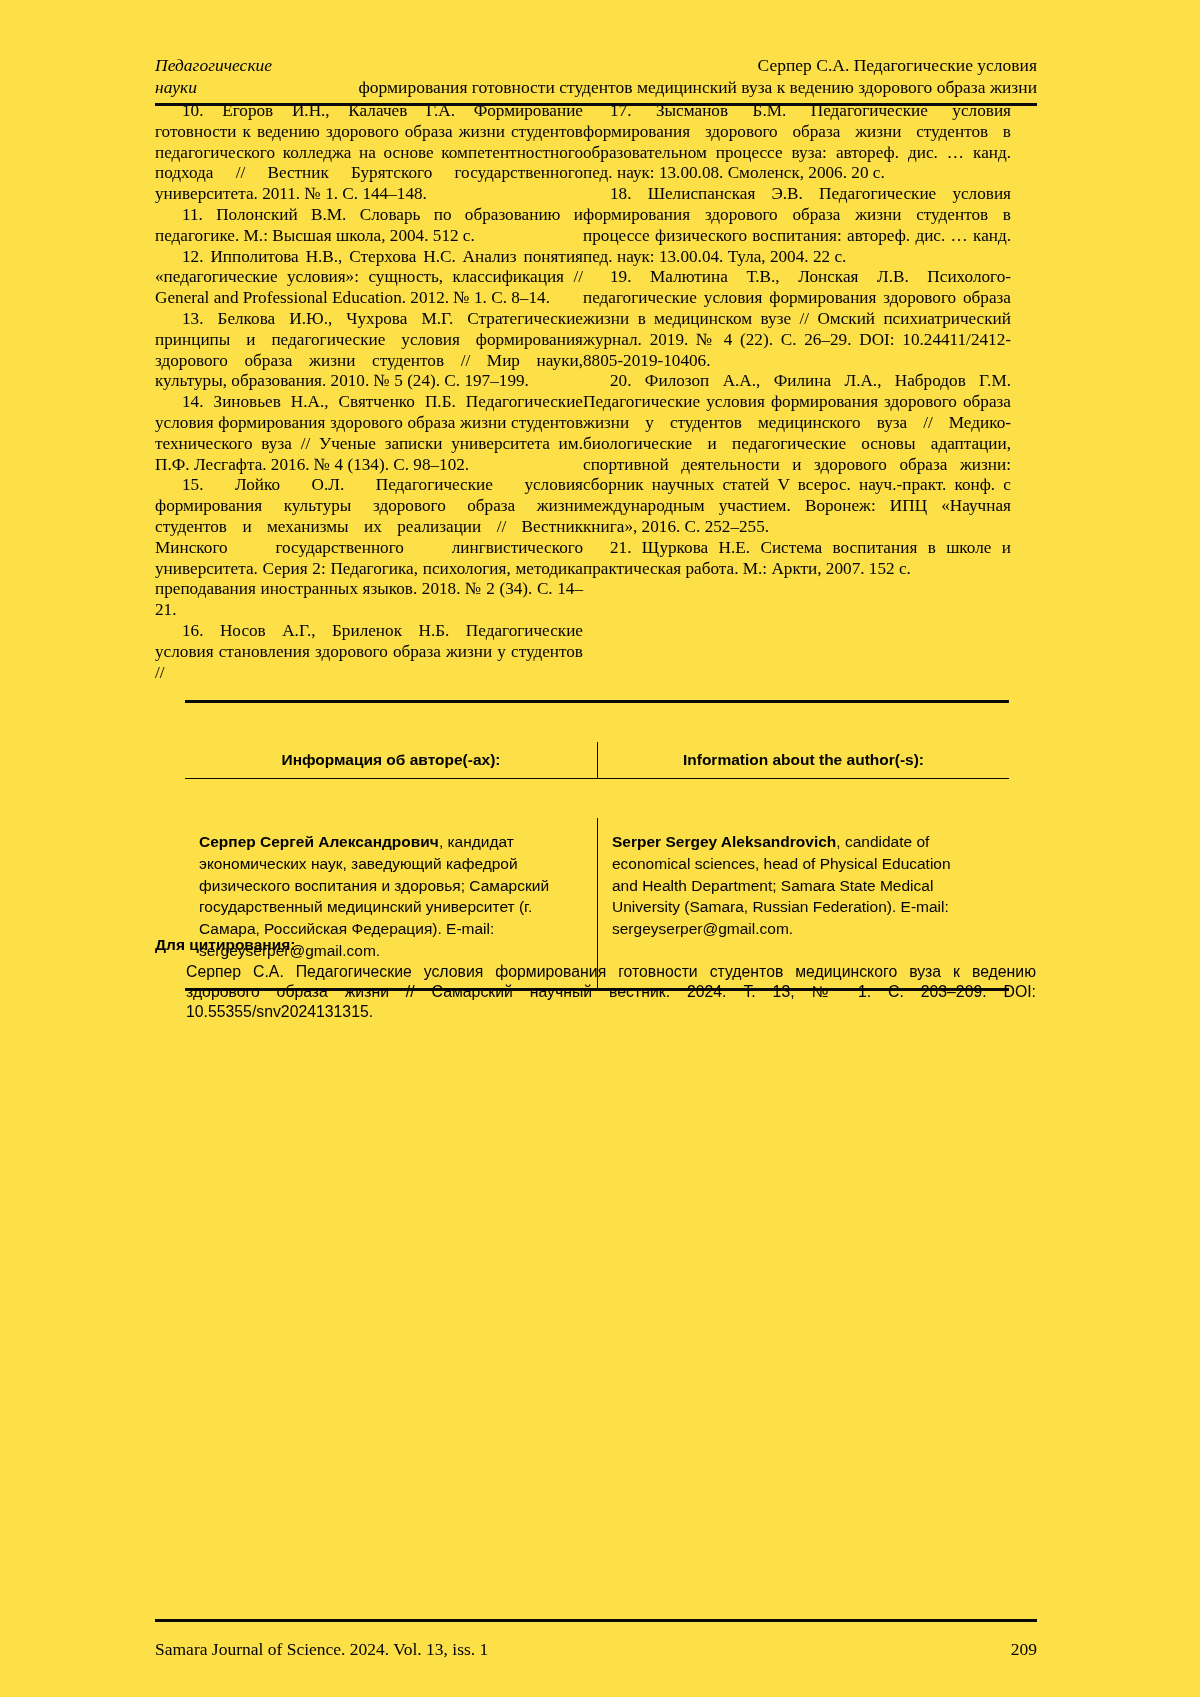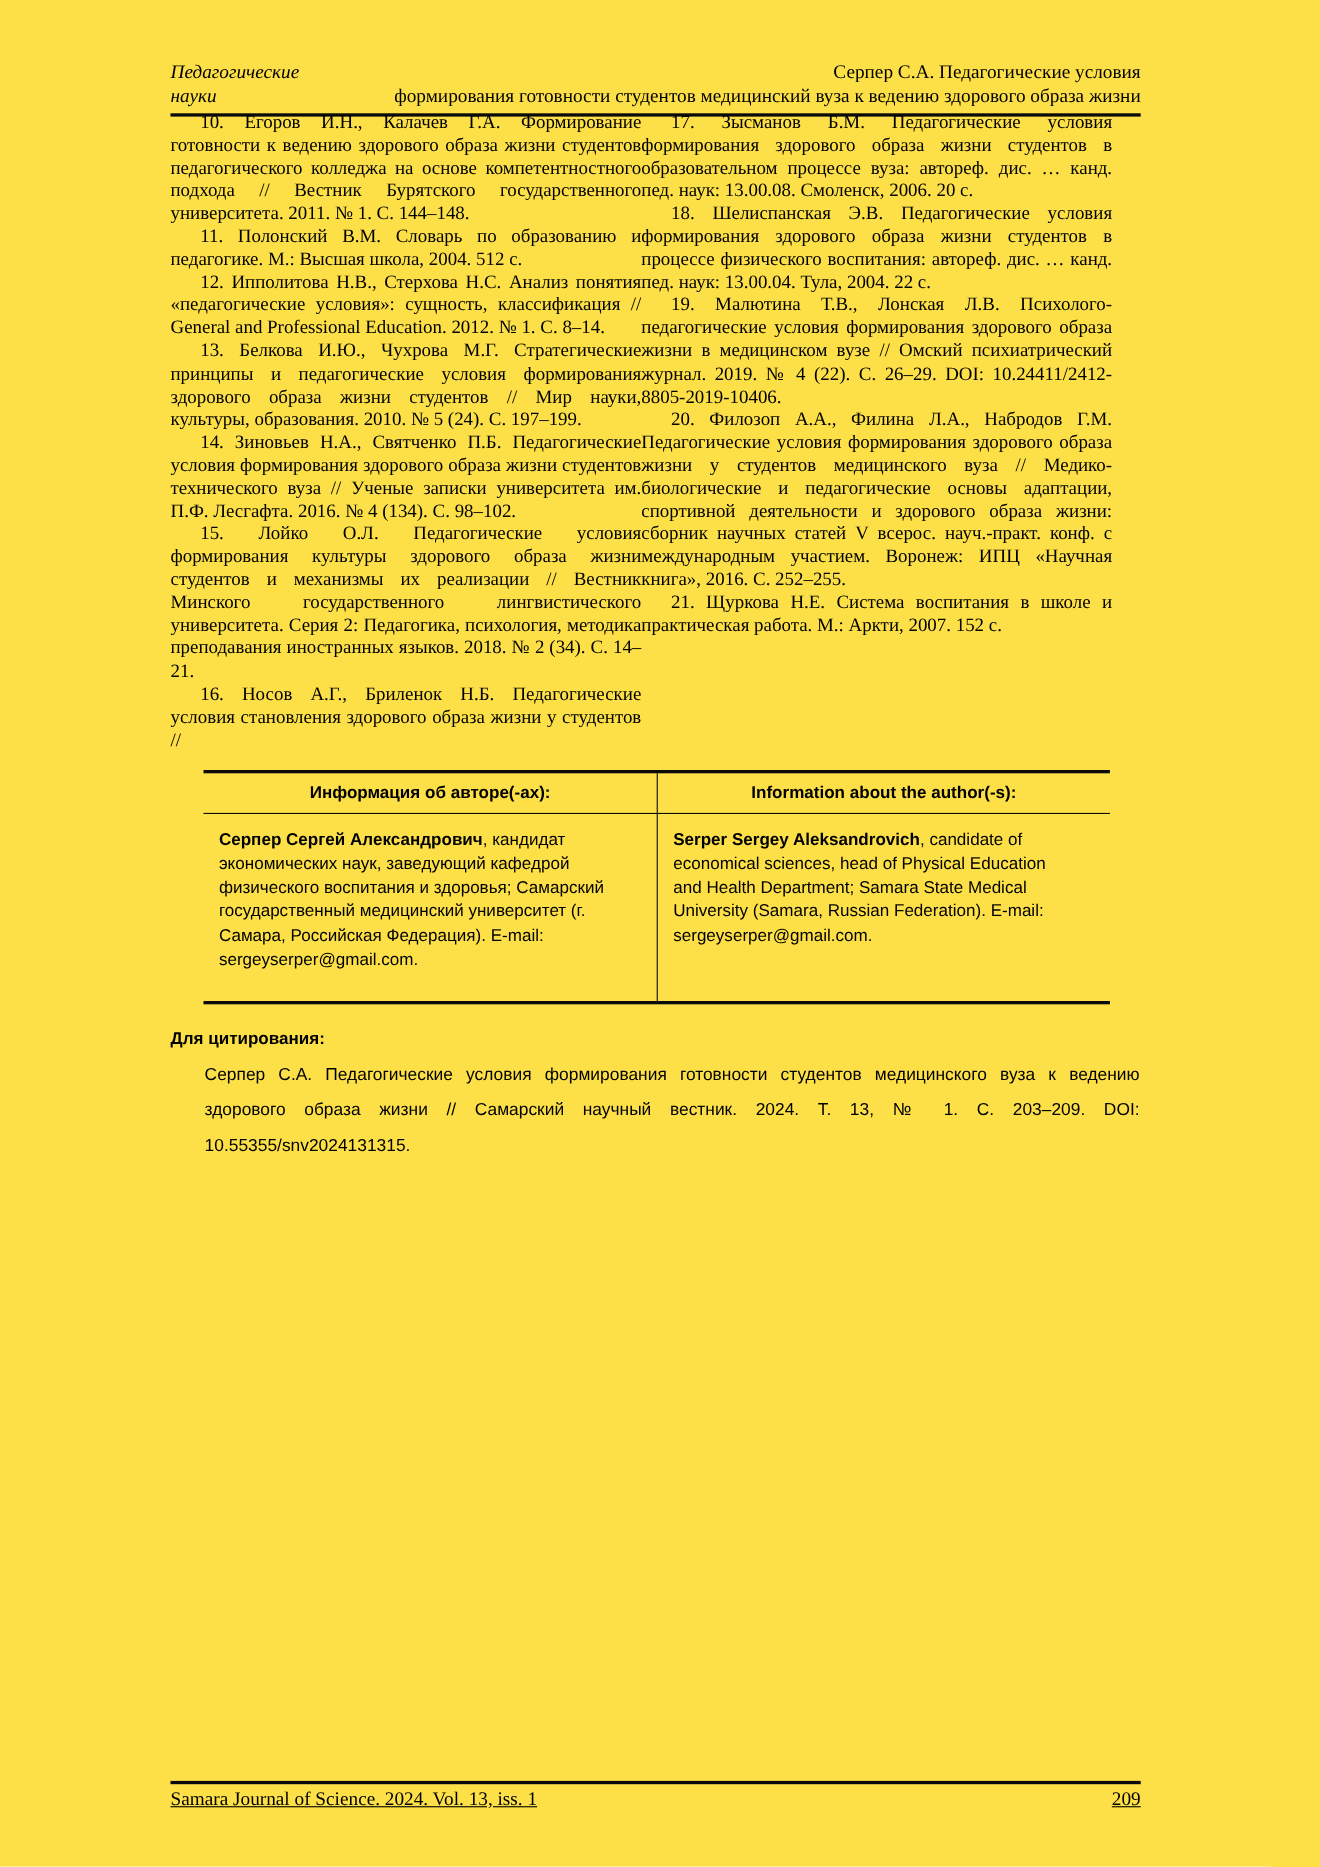--- a/index.html
+++ b/index.html
@@ -66,20 +66,21 @@
     border-top: 3px solid #0a0a0a;
     border-bottom: 3px solid #0a0a0a;
     font-family: "Liberation Sans", sans-serif;
   }
   .authors-table .t-row { display: flex; }
   .authors-table .t-head { border-bottom: 1.5px solid #0a0a0a; }
   .authors-table .t-cell {
     width: 50%;
     box-sizing: border-box;
     padding: 8px 14px;
+    margin-top: 39px;
   }
   .authors-table .t-cell + .t-cell { border-left: 1.5px solid #0a0a0a; }
   .authors-table .t-head .t-cell {
     text-align: center;
     font-weight: bold;
     font-size: 15.5px;
     padding: 9px 10px;
   }
   .authors-table .t-body .t-cell {
     font-size: 15.5px;
@@ -97,38 +98,37 @@
     font-weight: bold;
     font-size: 15.5px;
   }
   .citation-text {
     position: absolute;
     left: 186px;
     top: 962px;
     width: 850px;
     font-family: "Liberation Sans", sans-serif;
     font-size: 15.8px;
-    line-height: 32px;
+    line-height: 20px;
     text-align: justify;
     margin: 0;
   }
 
   
   .footer {
     position: absolute;
     left: 155px;
     right: 163px;
     top: 1619px;
     border-top: 3.5px solid #0a0a0a;
-    padding-top: 2px;
+    padding-top: 16px;
     display: flex;
     justify-content: space-between;
     font-size: 17.5px;
     line-height: 22px;
-    text-decoration: underline;
   }
 </style>
 </head>
 <body>
 
 <div class="page">
 
   <div class="header">
     <div class="section">
       <div>Педагогические</div>

